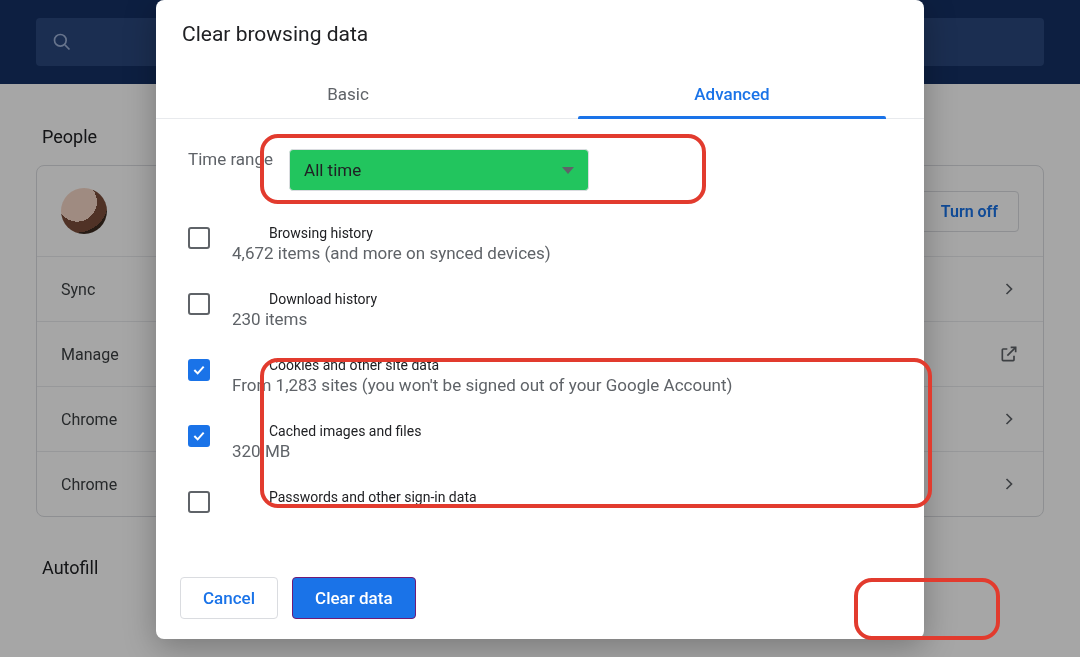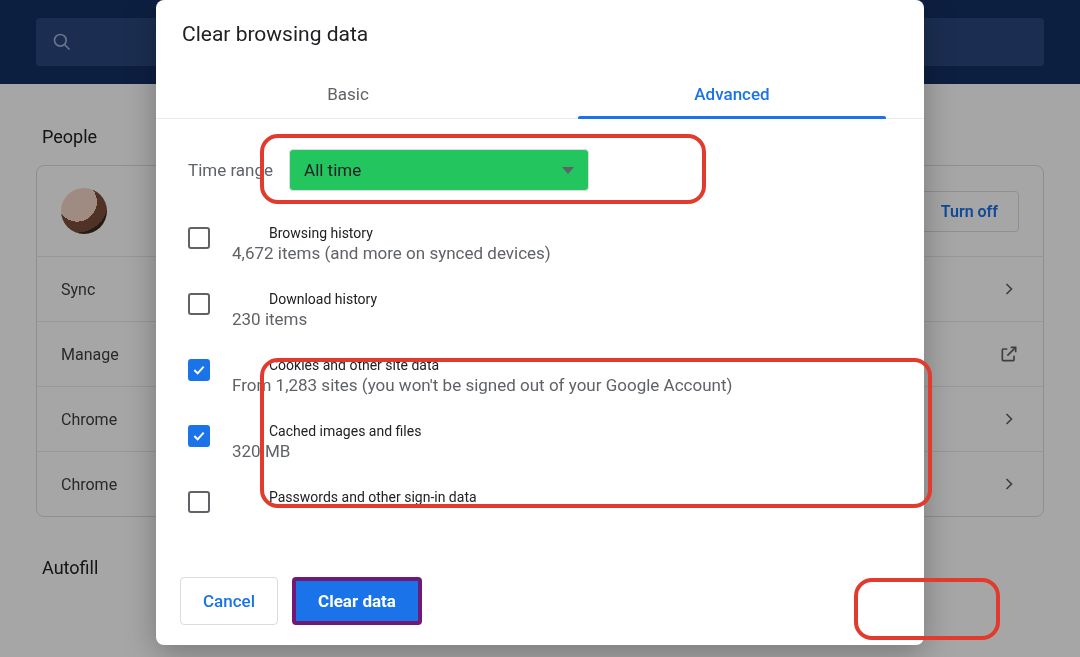--- a/index.html
+++ b/index.html
@@ -35,38 +35,38 @@
     .tab.active { color:#1a73e8; font-weight:500; }
     .tab.active::after { content:""; position:absolute; left:10%; right:10%; bottom:-1px; height:3px; background:#1a73e8; border-radius:2px 2px 0 0; }
 
     .dialog-body { position:relative; padding:10px 26px 0; height:440px; overflow-y:auto; }
     
     .dialog-body::-webkit-scrollbar { width:16px; }
     .dialog-body::-webkit-scrollbar-thumb { background:#c1c1c1; }
     .dialog-body::-webkit-scrollbar-button { background:#f1f1f1; height:16px;}
     .dialog-body::-webkit-scrollbar-track { background:#f1f1f1; }
 
-    .time-row { display:flex; align-items:center; gap:16px; padding: 20px 4px 20px 6px; }
+    .time-row { display:flex; gap:16px; padding: 20px 4px 20px 6px; }
     .time-label { color:#5f6368; font-size:17px; }
     .dropdown { display:flex; align-items:center; justify-content:space-between; width:300px; height:42px; border:1px solid #dadce0; border-radius:4px; background:#22c55e; padding:0 14px; font-size:17px; color:#202124; cursor:pointer; }
     .dropdown .caret { width:0; height:0; border-left:6px solid transparent; border-right:6px solid transparent; border-top:7px solid #5f6368; }
 
     .option { display:flex; gap:22px; padding:14px 4px 14px 6px; }
     .checkbox { width:22px; height:22px; border:2px solid #5f6368; border-radius:3px; flex-shrink:0; margin-top:2px; cursor:pointer; display:flex; align-items:center; justify-content:center; }
     .checkbox.checked { background:#1a73e8; border-color:#1a73e8; }
     .checkbox.checked svg { stroke:#fff; }
     .opt-title { font-size:14px; color:#202124;margin-left:37px; }
     .opt-sub { font-size:17px; color:#5f6368; margin-top:2px; }
 
     .highlight { position:absolute; border:4px solid #e23b2e; border-radius:18px; pointer-events:none; z-index:20; }
 
     .dialog-actions { display:flex; justify-content:flex-start; gap:14px; padding:18px 24px 20px; }
     .btn { font-size:17px; padding:10px 22px; border-radius:4px; cursor:pointer; font-weight:500; }
     .btn-cancel { background:#fff; color:#1a73e8; border:1px solid #dadce0; }
-    .btn-primary { background:#1a73e8; color:#fff; border:4px solid #701a75;font-weight:bold; }
+    .btn-primary { background:#1a73e8; color:#fff; border:1px solid #701a75; }
     .btn-primary.emph { box-shadow:none; }
 
   </style>
 </head>
 <body>
 
 <div class="topbar">
   <div class="searchbox">
     <span class="search-glyph">
       <svg viewBox="0 0 24 24" stroke-width="2">

